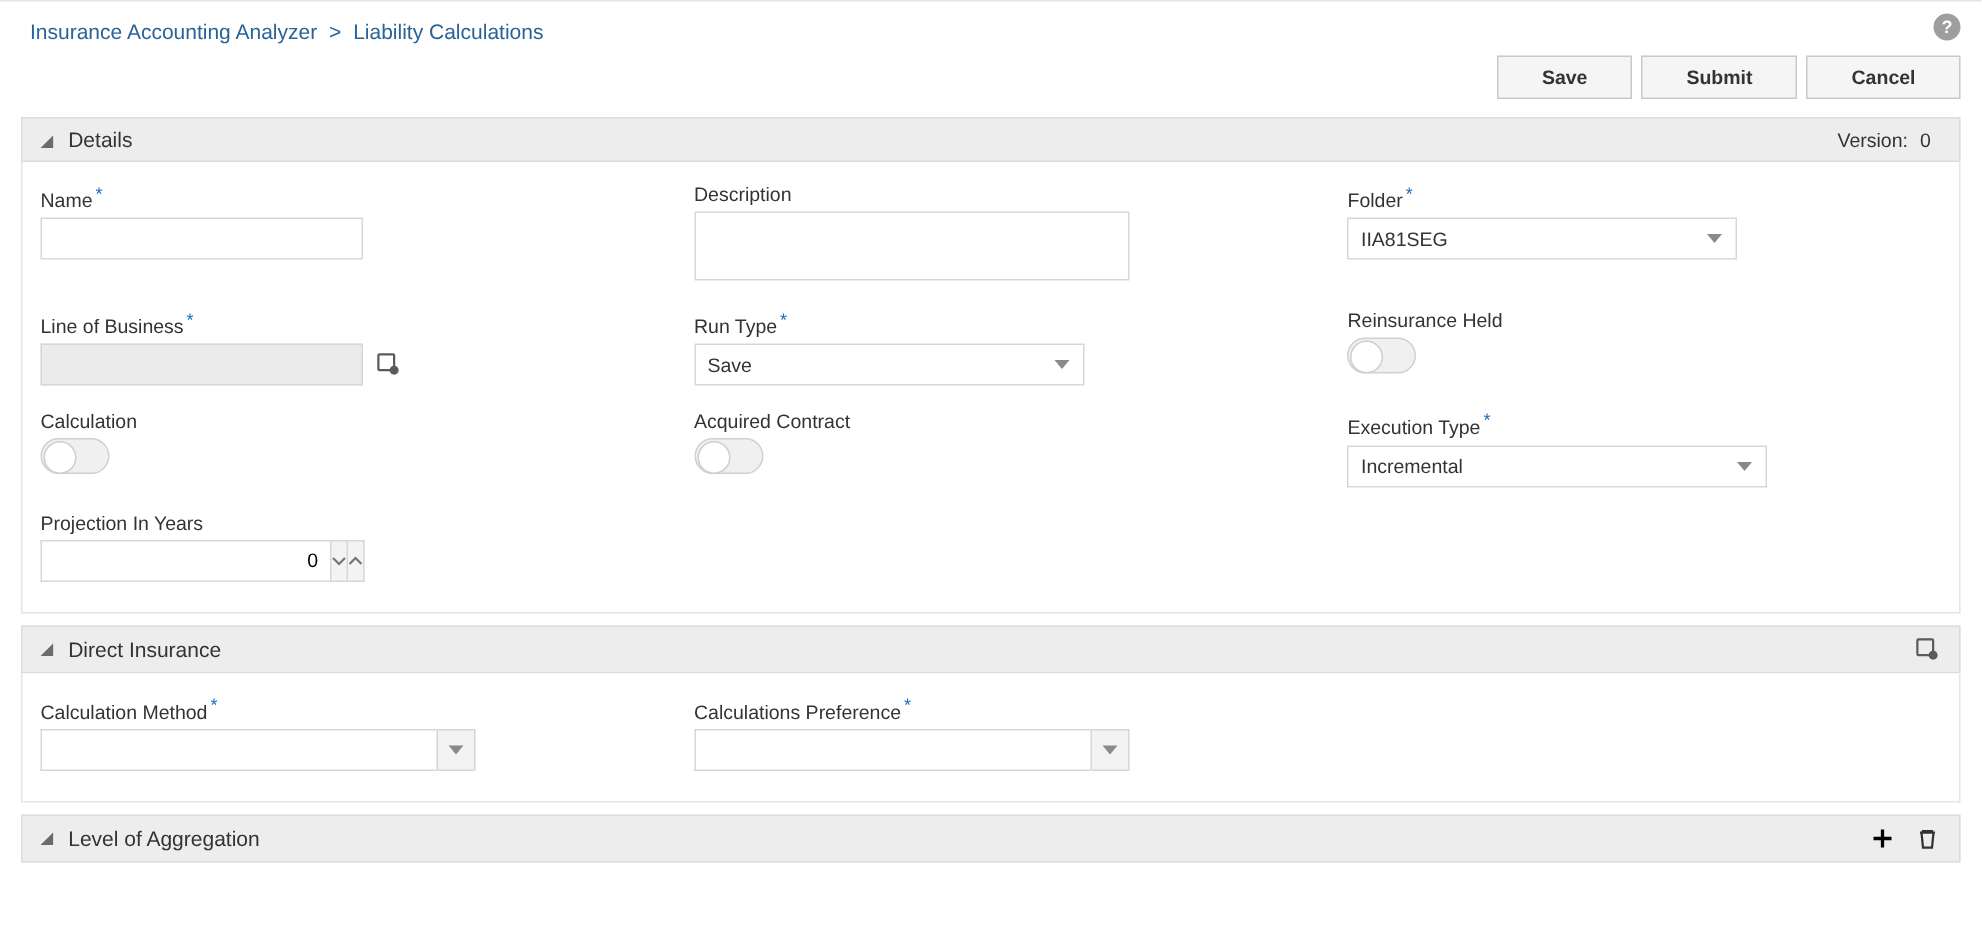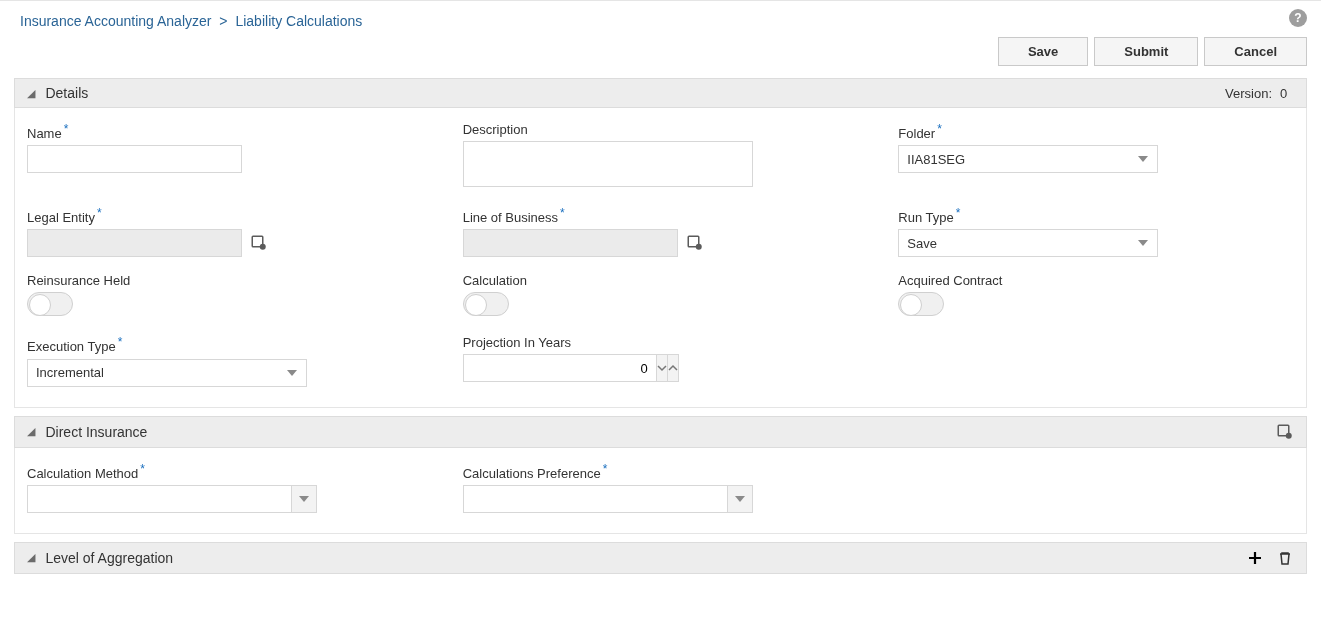--- a/index.html
+++ b/index.html
@@ -301,32 +301,20 @@
           <div class="label"><span>Description</span></div>
           <textarea class="textarea-input" style=""></textarea>
         </div>
         <div class="form-cell">
           <div class="label"><span>Folder</span><span class="req">*</span></div>
           <div class="select-wrap">
             <div class="static-select">IIA81SEG</div>
           </div>
         </div>
 
-        <div class="form-cell">
-          <div class="label"><span>Legal Entity</span><span class="req">*</span></div>
-          <div class="lookup-row">
-            <input class="readonly-input" readonly="" style="">
-            <span class="lookup-icon">
-              <svg width="18" height="18" viewBox="0 0 24 24" fill="none" stroke="#5b5b5b" stroke-width="2">
-                  <rect x="3" y="3" width="14" height="14" rx="1"></rect>
-                  <circle cx="17" cy="17" r="4" fill="#5b5b5b" stroke="none"></circle>
-                </svg>
-            </span>
-          </div>
-        </div>
         <div class="form-cell">
           <div class="label"><span>Line of Business</span><span class="req">*</span></div>
           <div class="lookup-row">
             <input class="readonly-input" readonly="" style="">
             <span class="lookup-icon">
               <svg width="18" height="18" viewBox="0 0 24 24" fill="none" stroke="#5b5b5b" stroke-width="2">
                   <rect x="3" y="3" width="14" height="14" rx="1"></rect>
                   <circle cx="17" cy="17" r="4" fill="#5b5b5b" stroke="none"></circle>
                 </svg>
             </span>

